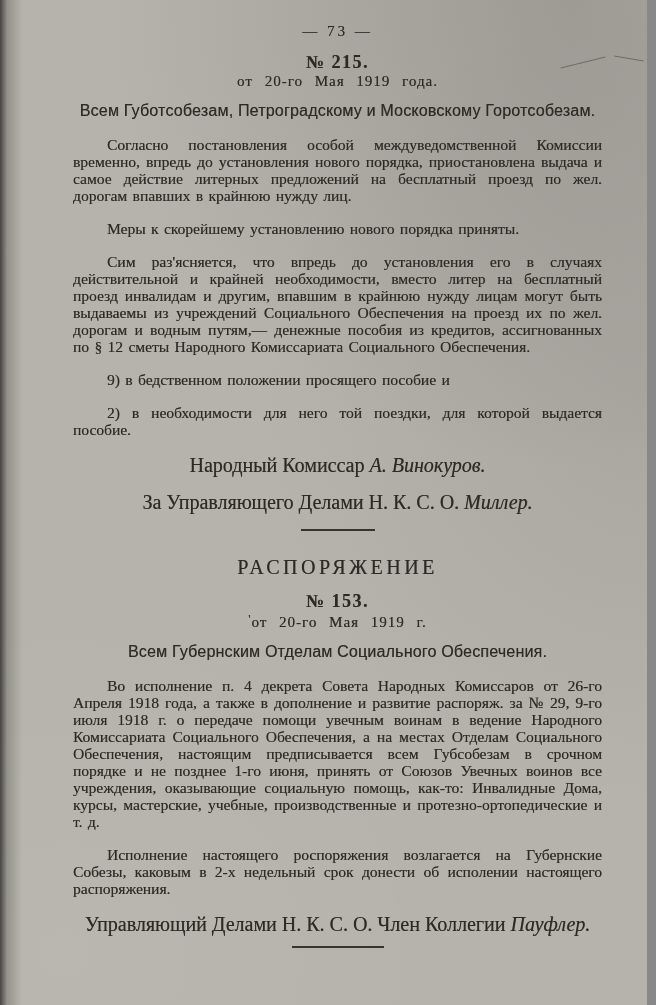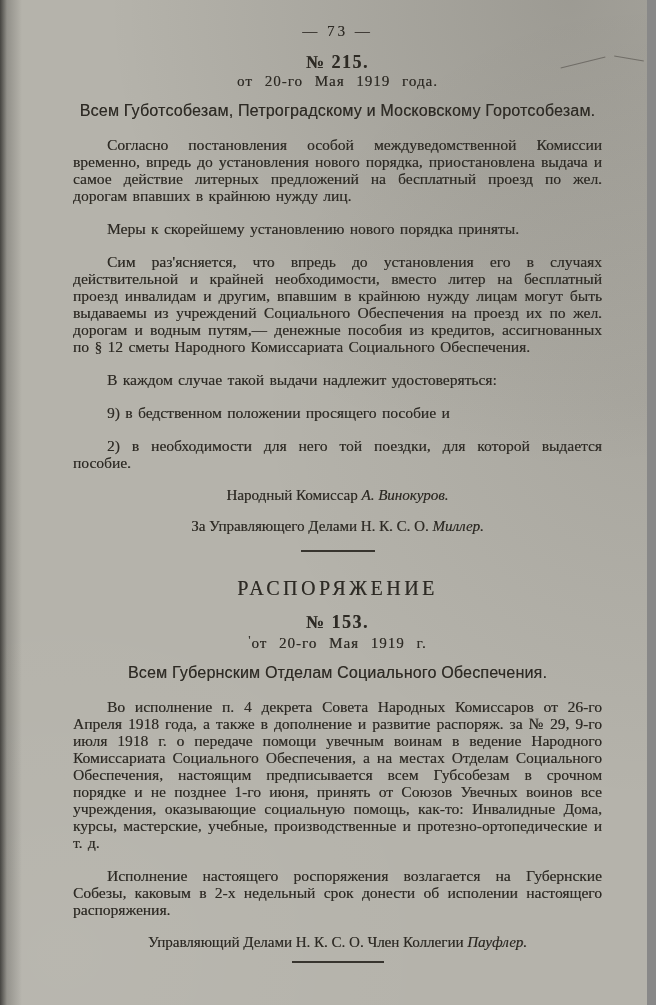--- a/index.html
+++ b/index.html
@@ -33,21 +33,21 @@
   .num { margin-top:12px; text-align:center; font-size:18px; font-weight:bold; letter-spacing:1.5px; }
   .date { margin-top:0; text-align:center; font-size:15px; letter-spacing:1px; word-spacing:7px; }
   .date .mark { vertical-align:4px; font-size:12px; }
   .addressee {
     margin-top:12px; text-align:center;
     font-family:"Liberation Sans", "DejaVu Sans", sans-serif;
     font-weight:normal; font-size:16px; letter-spacing:0.2px;
   }
   .body-block { margin-top:11px; }
   .body-p { margin:16px; font-size:15.5px; line-height:17px; text-align:justify; text-indent:34px; word-spacing:1.5px; }
-  .sig { text-align:center; font-size:15px; }
+  .sig { text-align:center; font-size:20px; }
   .sig-name { font-style:italic; }
   .sig-1 { margin-top:11px; }
   .sig-2 { margin-top:14px; }
   .sig-3 { margin-top:14px; }
   .rule { width:74px; height:2px; background:#37342e; margin:15px auto 0; }
   .rule-end { width:92px; height:2px; margin-top:10px; }
 </style>
 </head>
 <body>
 
@@ -61,21 +61,20 @@
 
     <section>
       <div class="num">№ 215.</div>
       <div class="date">от 20-го Мая 1919 года.</div>
       <div class="addressee">Всем Губотсобезам, Петроградскому и Московскому Горотсобезам.</div>
 
       <div class="body-block">
         <p class="body-p">Согласно постановления особой междуведомственной Комиссии временно, впредь до установления нового порядка, приостановлена выдача и самое действие литерных предложений на бесплатный проезд по жел. дорогам впавших в крайнюю нужду лиц.</p>
         <p class="body-p">Меры к скорейшему установлению нового порядка приняты.</p>
         <p class="body-p">Сим раз'ясняется, что впредь до установления его в случаях действительной и крайней необходимости, вместо литер на бесплатный проезд инвалидам и другим, впавшим в крайнюю нужду лицам могут быть выдаваемы из учреждений Социального Обеспечения на проезд их по жел. дорогам и водным путям,— денежные пособия из кредитов, ассигнованных по § 12 сметы Народного Комиссариата Социального Обеспечения.</p>
-        <p class="body-p">В каждом случае такой выдачи надлежит удостоверяться:</p>
         <p class="body-p">9) в бедственном положении просящего пособие и</p>
         <p class="body-p">2) в необходимости для него той поездки, для которой выдается пособие.</p>
       </div>
 
       <div class="sig sig-1">
         <span>Народный Комиссар</span>
         <span class="sig-name">А. Винокуров.</span>
       </div>
       <div class="sig sig-2">
         <span>За Управляющего Делами Н. К. С. О.</span>

